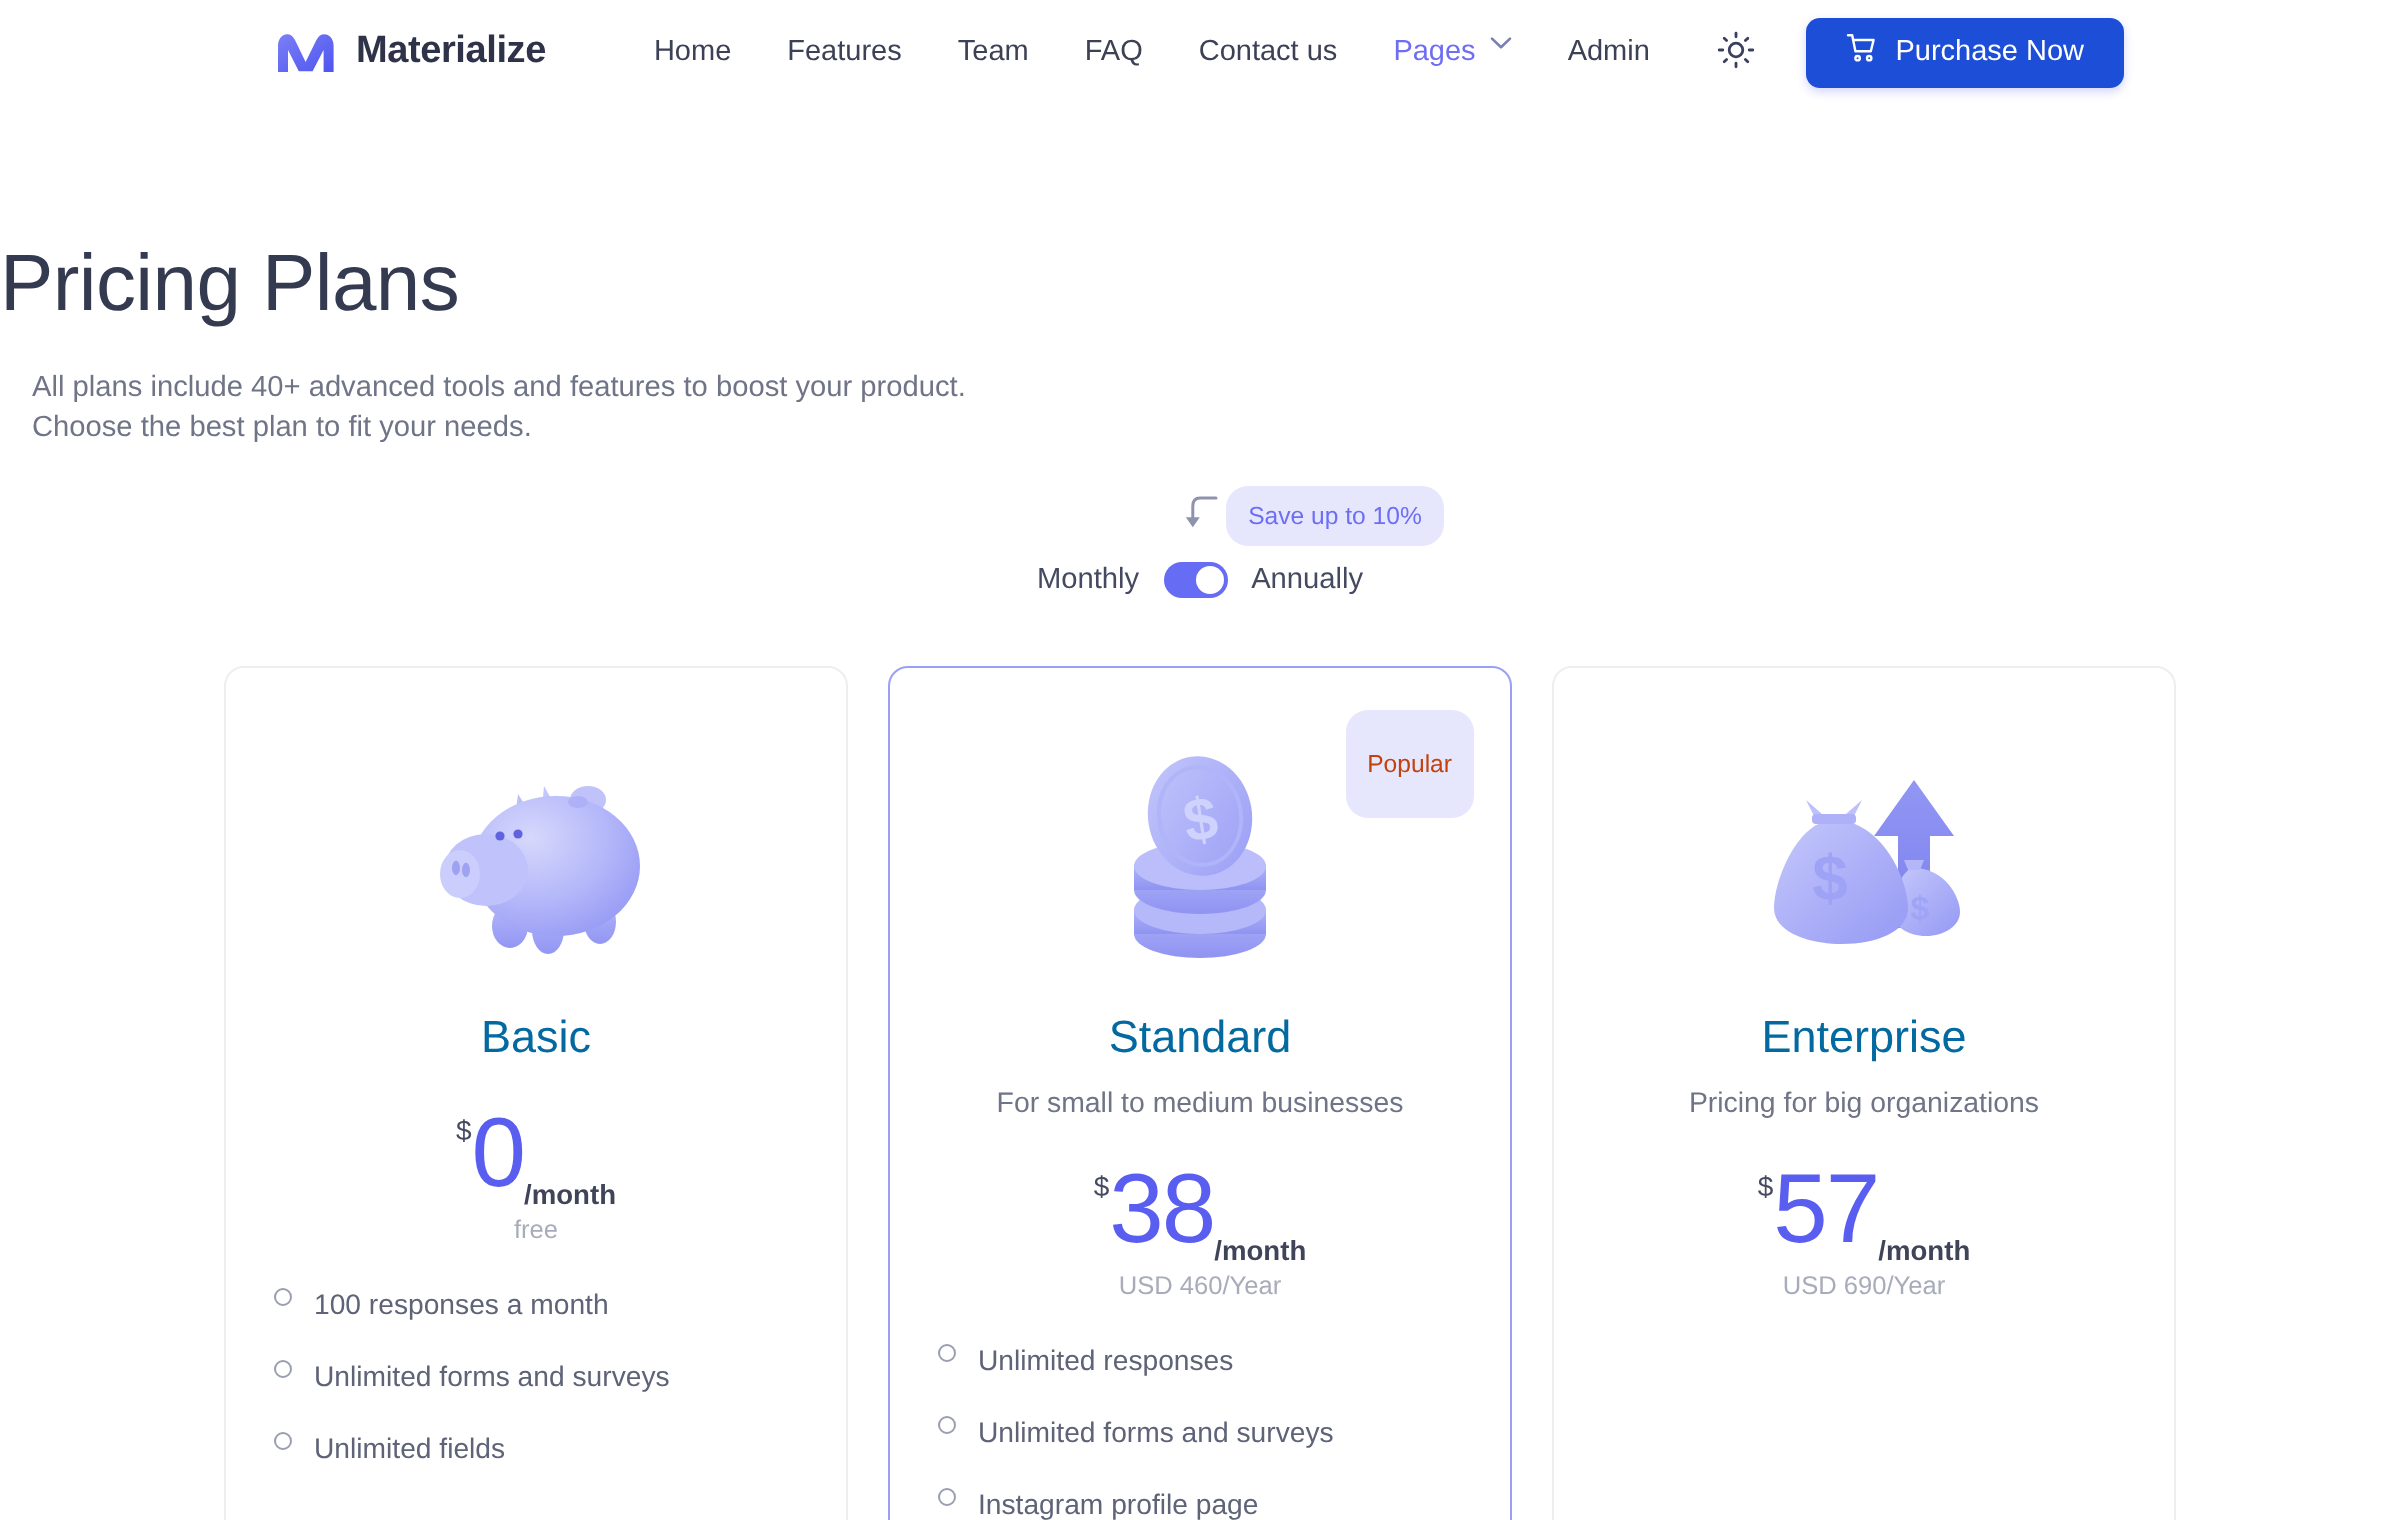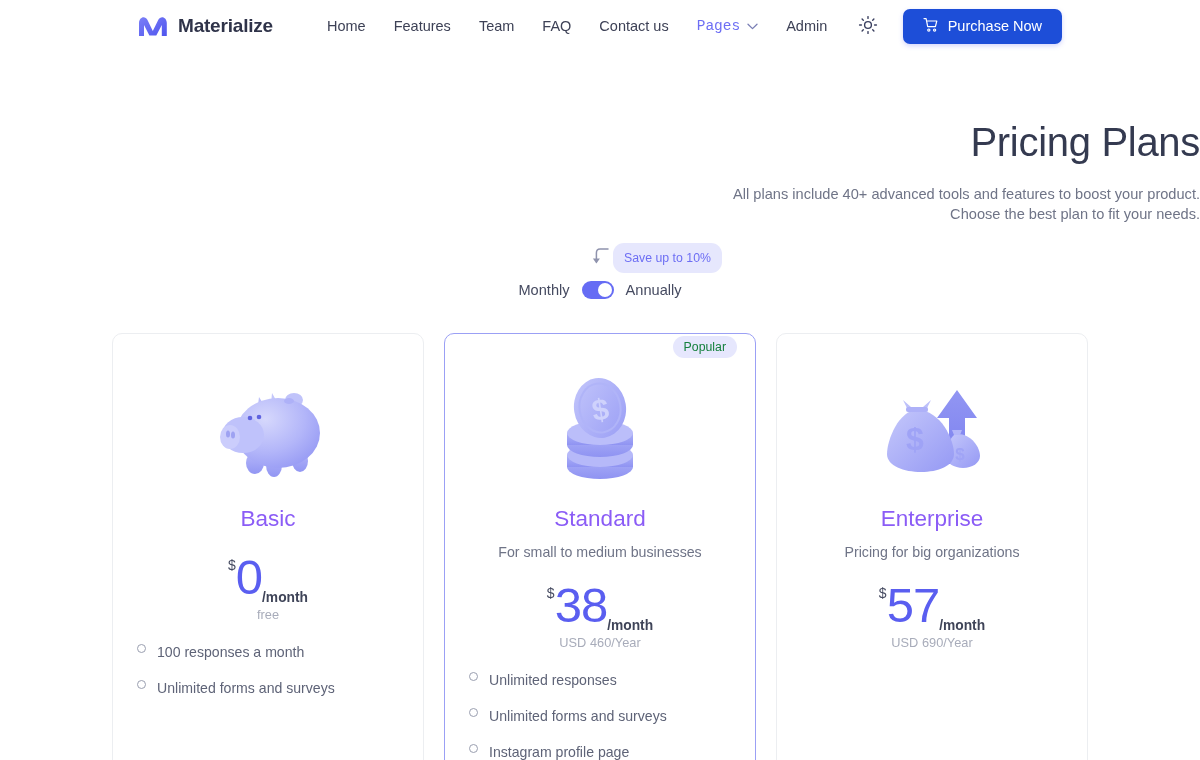--- a/index.html
+++ b/index.html
@@ -27,48 +27,48 @@
   }
   .nav-links {
     display: flex; align-items: center; gap: 28px;
     margin-left: 54px;
   }
   .nav-link {
     font-size: 14.5px; color: #3d4156; text-decoration: none;
     white-space: nowrap; cursor: pointer;
   }
   .nav-link.active { color: #6d6ef4; }
-  .nav-dd { display: flex; align-items: center; gap: 7px; cursor: pointer; font-family: Liberation Mono, monospace; }
+  .nav-dd { display: flex; align-items: flex-start; gap: 7px; cursor: pointer; }
   .chev { width: 11px; height: 7px; display: block; }
   .nav-right {
     margin-left: auto; display: flex; align-items: center; gap: 22px;
   }
   .theme-btn {
     width: 26px; height: 26px; display: flex; align-items: center;
     justify-content: center; cursor: pointer; background: none; border: none;
   }
   .buy-btn {
     display: flex; align-items: center; gap: 9px;
     background: #1d4ed8; color: #fff;
     border: none; border-radius: 7px;
     height: 35px; padding: 0 20px;
     font-family: inherit; font-size: 14.5px; font-weight: 500;
     cursor: pointer; white-space: nowrap;
     box-shadow: 0 2px 5px rgba(102,108,244,.28);
   }
 
   
-  .hero { text-align: right; margin-top: 68px; }
+  .hero { text-align: left; margin-top: 68px; }
   .hero h1 {
     font-size: 40px; font-weight: 400; color: #343a50;
     letter-spacing: -0.3px;
   }
   .hero p {
     margin-top: 20px; font-size: 14.6px; line-height: 19.5px;
-    color: #6f7487; font-weight: 400;
+    color: #6f7487; font-weight: 400; padding-left: 16px;
   }
 
   
   .save-row {
     display: flex; justify-content: center; align-items: flex-start;
     margin-top: 19px; height: 26px; padding-left: 110px;
   }
   .save-arrow { width: 22px; height: 24px; display: block; margin-top: 2px; }
   .save-pill {
     background: #e6e7fd; color: #6d6ef4;
@@ -100,30 +100,30 @@
   .card {
     width: 312px; min-height: 430px;
     background: #fff;
     border: 1px solid #eceef1;
     border-radius: 10px;
     padding: 26px 24px 0 24px;
     position: relative;
   }
   .card.featured { border: 1px solid #9ba0f5; }
   .pop-badge {
-    position: absolute; top: 2px; right: 18px;
-    background: #e6e7fd; color: #15803d;
+    position: absolute; top: 21px; right: 18px;
+    background: #e6e7fd; color: #c2410c;
     font-size: 12.3px; font-weight: 500;
-    border-radius: 11px; padding: 4px 11px;
+    border-radius: 11px; padding: 20px 11px;
   }
   .art { height: 128px; display: flex; align-items: center; justify-content: center; margin-top: 6px; }
   .art svg { display: block; }
   .plan-name {
     text-align: center; font-size: 22.5px; font-weight: 400;
-    color: #8b5cf6; margin-top: 12px;
+    color: #0369a1; margin-top: 12px;
   }
   .plan-desc {
     text-align: center; font-size: 14.2px; color: #6f7487;
     margin-top: 12px;
   }
   .price-wrap {
     display: flex; justify-content: center; align-items: flex-start;
     margin-top: 22px; height: 52px;
   }
   .cur {
@@ -287,20 +287,24 @@
     <div class="sub-price">free</div>
     <ul class="features">
       <li class="feat">
         <span class="feat-dot"></span>
         <span class="feat-text">100 responses a month</span>
       </li>
       <li class="feat">
         <span class="feat-dot"></span>
         <span class="feat-text">Unlimited forms and surveys</span>
       </li>
+      <li class="feat">
+        <span class="feat-dot"></span>
+        <span class="feat-text">Unlimited fields</span>
+      </li>
 
     </ul>
   </div>
 
   <div class="card featured">
     <span class="pop-badge">Popular</span>
     <div class="art">
       <svg width="96" height="110" viewBox="0 0 96 110">
         <defs>
           <linearGradient id="cfront" x1="0" y1="0" x2="1" y2="1">

